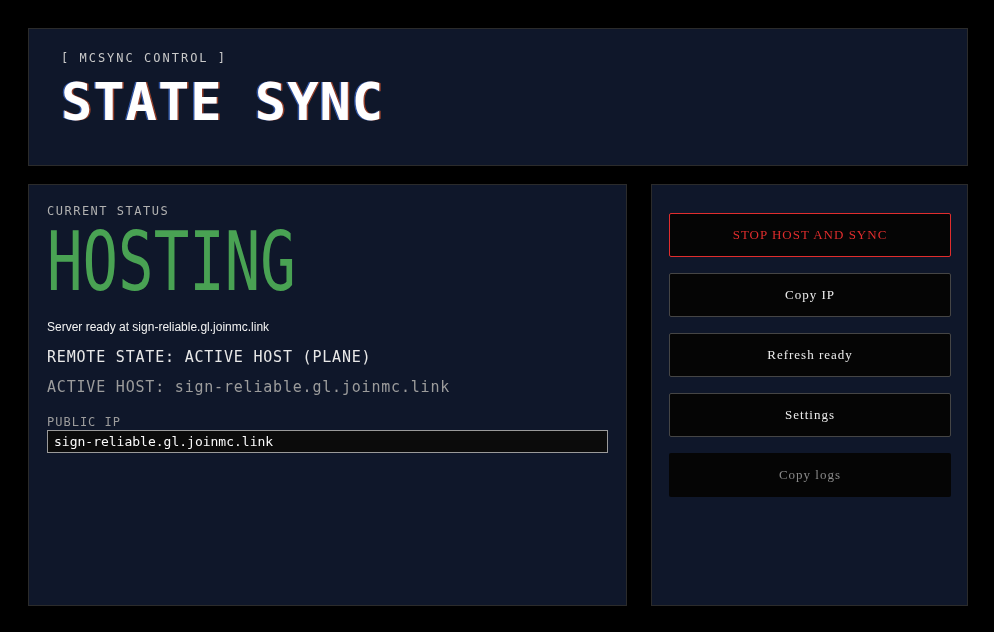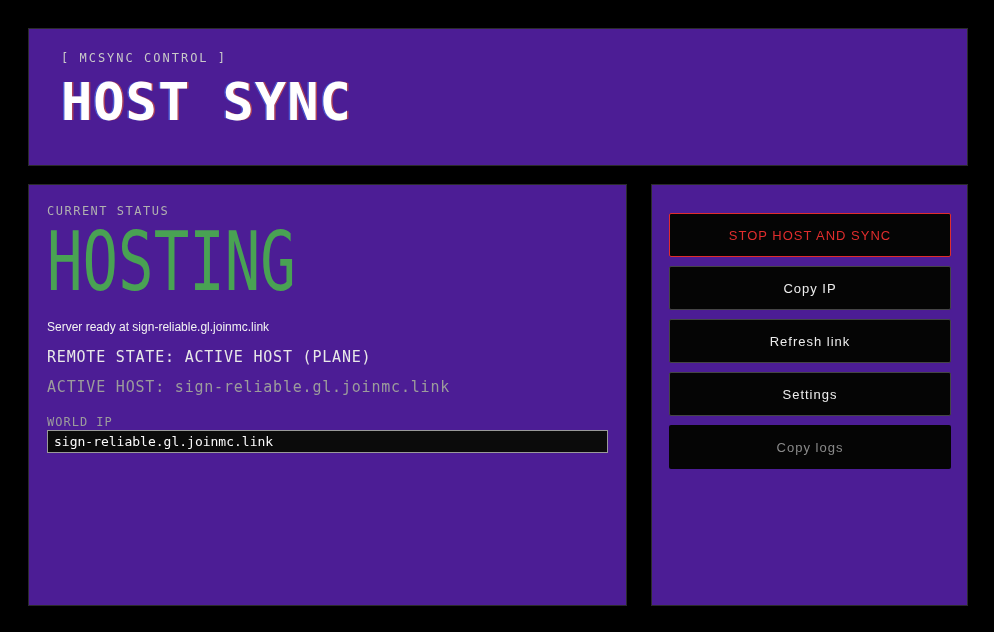--- a/index.html
+++ b/index.html
@@ -5,21 +5,21 @@
   * { margin: 0; padding: 0; box-sizing: border-box; }
   html, body { width: 994px; height: 632px; overflow: hidden; }
   body {
     background: #000000;
     font-family: "DejaVu Sans Mono", monospace;
     color: #e8e8e8;
   }
   .page { padding: 28px 26px 0 28px; }
 
   .panel {
-    background: #4c1d95;
+    background: #0f172a;
     border: 1px solid #2b2b2b;
   }
 
   
   .header-panel {
     width: 940px;
     height: 138px;
     padding: 22px 0 0 32px;
     margin-bottom: 18px;
   }
@@ -100,26 +100,26 @@
   
   .actions-panel {
     width: 317px;
     height: 422px;
     padding: 28px 16px 0 17px;
   }
   .action-button {
     display: block;
     width: 100%;
     height: 44px;
-    margin-bottom: 9px;
+    margin-bottom: 16px;
     background: #050505;
     border: 1px solid #454545;
     border-radius: 2px;
     color: #ededed;
-    font-family: Liberation Sans, sans-serif;
+    font-family: Liberation Serif, serif;
     font-size: 13px;
     letter-spacing: 1px;
     text-align: center;
     cursor: pointer;
   }
   .action-button.danger {
     border-color: #e02d2d;
     color: #e02d2d;
   }
   .action-button.ghost {
@@ -127,45 +127,45 @@
     color: #8a8a8a;
   }
 </style>
 </head>
 <body>
 
 <div class="page">
 
   <div class="panel header-panel">
     <div class="eyebrow">[ MCSYNC CONTROL ]</div>
-    <div class="app-title">HOST SYNC</div>
+    <div class="app-title">STATE SYNC</div>
   </div>
 
   <div class="row">
 
     <div class="panel status-panel">
       <div class="section-label">CURRENT STATUS</div>
 
       <div>
         <span class="state-text" style="color:#49a253;">HOSTING</span>
       </div>
 
       <div class="subtitle">Server ready at sign-reliable.gl.joinmc.link</div>
 
       <div class="details">
         <div class="detail-row bright">REMOTE STATE: ACTIVE HOST (PLANE)</div>
         <div class="detail-row">ACTIVE HOST: sign-reliable.gl.joinmc.link</div>
       </div>
 
-      <div class="ip-label">WORLD IP</div>
+      <div class="ip-label">PUBLIC IP</div>
       <input class="ip-input" type="text" value="sign-reliable.gl.joinmc.link" style="">
     </div>
 
     <div class="panel actions-panel">
       <button class="action-button danger">STOP HOST AND SYNC</button>
       <button class="action-button">Copy IP</button>
-      <button class="action-button">Refresh link</button>
+      <button class="action-button">Refresh ready</button>
       <button class="action-button">Settings</button>
       <button class="action-button ghost">Copy logs</button>
     </div>
 
   </div>
 </div>
 
 </body></html>

